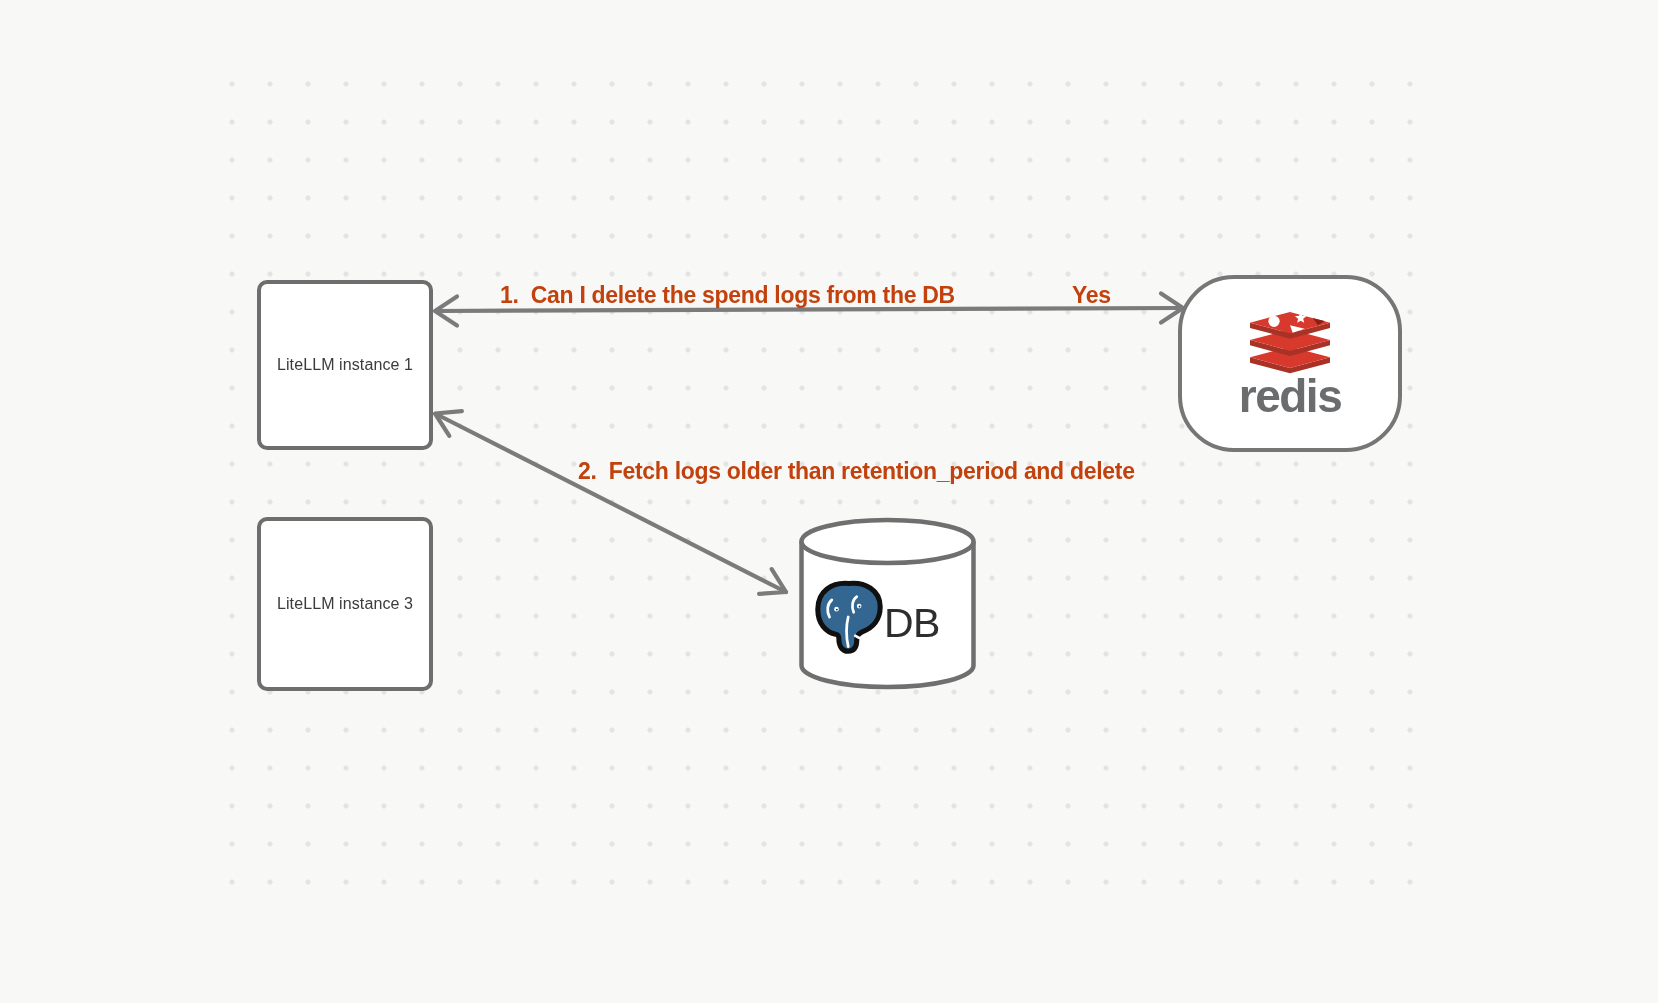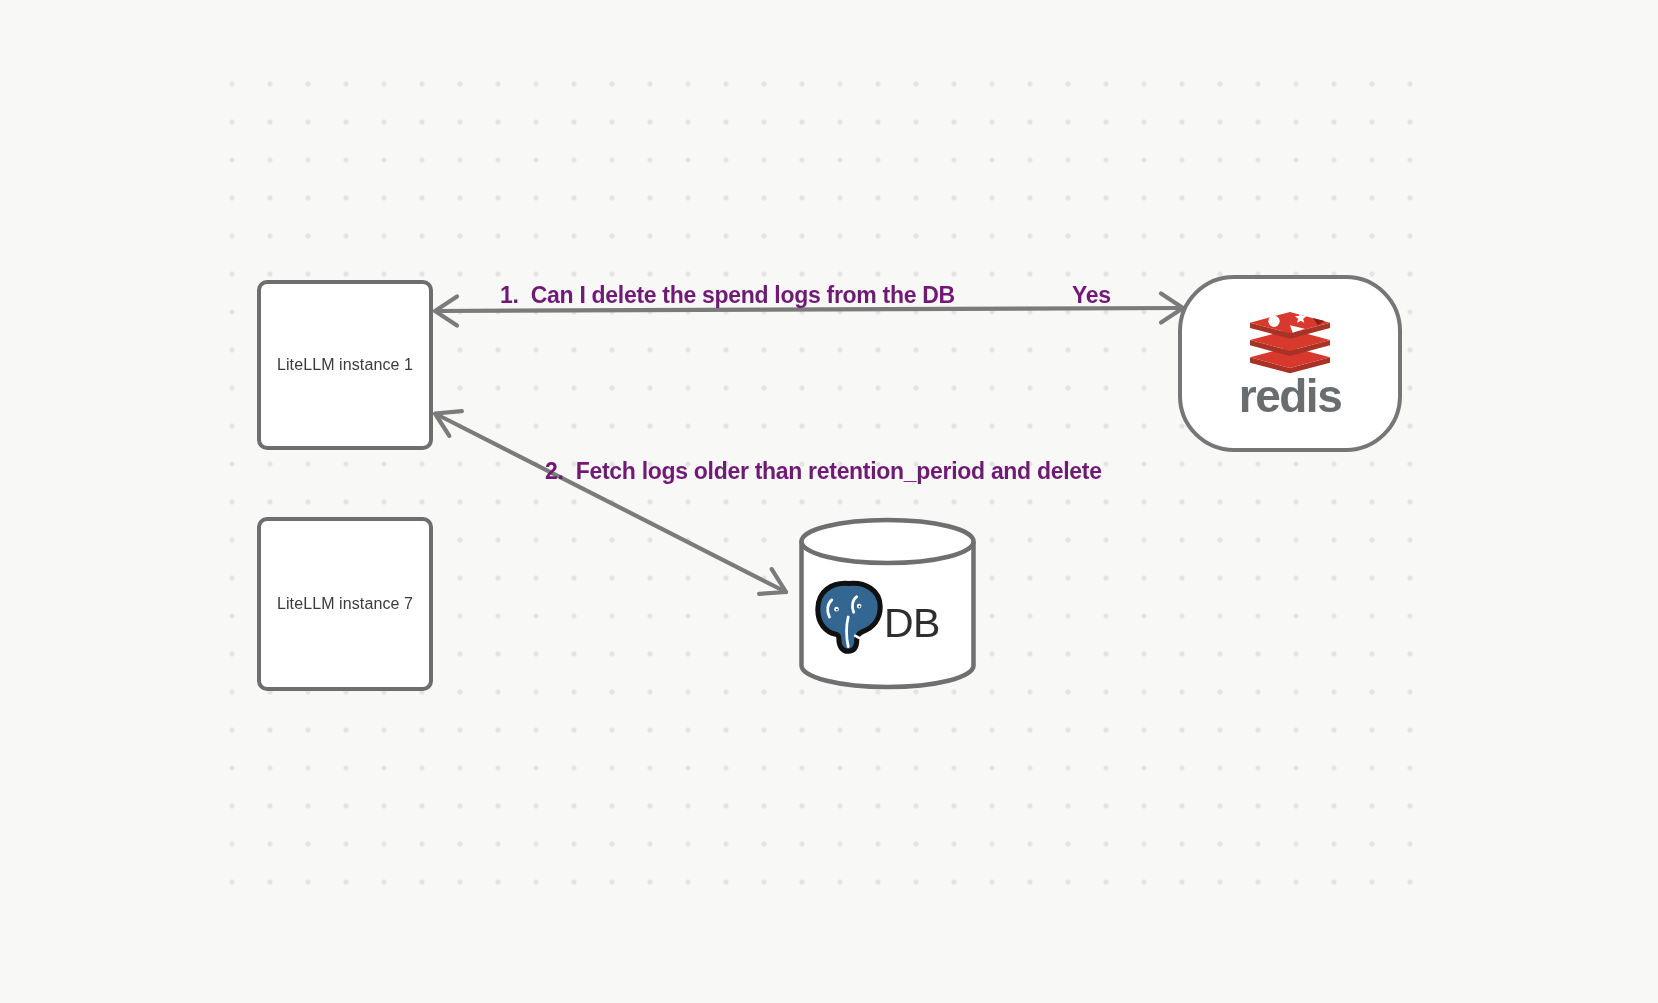--- a/index.html
+++ b/index.html
@@ -45,21 +45,21 @@
     background:transparent;border:none;
   }
   .db-cyl{position:absolute;left:0;top:0;}
   .pg-icon{position:absolute;left:13px;top:62px;}
   .db-label{
     position:absolute;left:87px;top:87px;
     font-size:41px;color:#2e2e2e;line-height:1;letter-spacing:-0.5px;
   }
   .edge-label{
     position:absolute;z-index:3;
-    font-size:23px;font-weight:700;color:#701a75;
+    font-size:23px;font-weight:700;color:#c2410c;
     line-height:1.1;white-space:pre;letter-spacing:-0.3px;
   }
 </style>
 </head>
 <body>
 
 <div class="canvas">
 
   <div class="dot-grid"></div>
 
@@ -76,21 +76,21 @@
       <path d="M461.9,411.1 L435,413.5 L449.3,435.9"></path>
       <path d="M759.1,593.9 L786,592 L771.7,569.1"></path>
     </g>
   </svg>
 
   <div class="node inst-box" style="left:257px;top:280px;height:170px">
     <span class="inst-label">LiteLLM instance 1</span>
   </div>
 
   <div class="node inst-box" style="left:257px;top:517px;height:174px">
-    <span class="inst-label">LiteLLM instance 7</span>
+    <span class="inst-label">LiteLLM instance 3</span>
   </div>
 
 
   <div class="node db-node">
     <svg class="db-cyl" width="181" height="175" viewBox="0 0 181 175">
       <path d="M4.5,25.5 L4.5,149.5 A86,21.5 0 0 0 176.5,149.5 L176.5,25.5" fill="#ffffff" stroke="#6f6f6f" stroke-width="4.5"></path>
       <ellipse cx="90.5" cy="25.5" rx="86" ry="21.5" fill="#ffffff" stroke="#6f6f6f" stroke-width="4.5"></ellipse>
     </svg>
     <svg class="pg-icon" width="78" height="78" viewBox="0 0 100 100">
       <path d="M50,7 C28,5 10,17 10,40 C10,59 21,70 33,72 C36,72.5 37,74 37,78
@@ -123,15 +123,15 @@
       <circle cx="36" cy="14" r="8.5" fill="#ffffff"></circle>
       <polygon points="76,0 78.4,5.8 84.6,6.2 79.8,10.2 81.3,16.3 76,13 70.7,16.3 72.2,10.2 67.4,6.2 73.7,5.8" fill="#ffffff"></polygon>
       <polygon points="60,20 82,25 64,31" fill="#ffffff"></polygon>
       <polygon points="94,9 112,13.5 102,20" fill="#8c1f13"></polygon>
     </svg>
     <div class="redis-word">redis</div>
   </div>
 
   <div class="edge-label" style="left:500px;top:283px">1.  Can I delete the spend logs from the DB</div>
   <div class="edge-label" style="left:1072px;top:283px">Yes</div>
-  <div class="edge-label" style="left:545px;top:459px">2.  Fetch logs older than retention_period and delete</div>
+  <div class="edge-label" style="left:578px;top:459px">2.  Fetch logs older than retention_period and delete</div>
 
 </div>
 
 </body></html>

